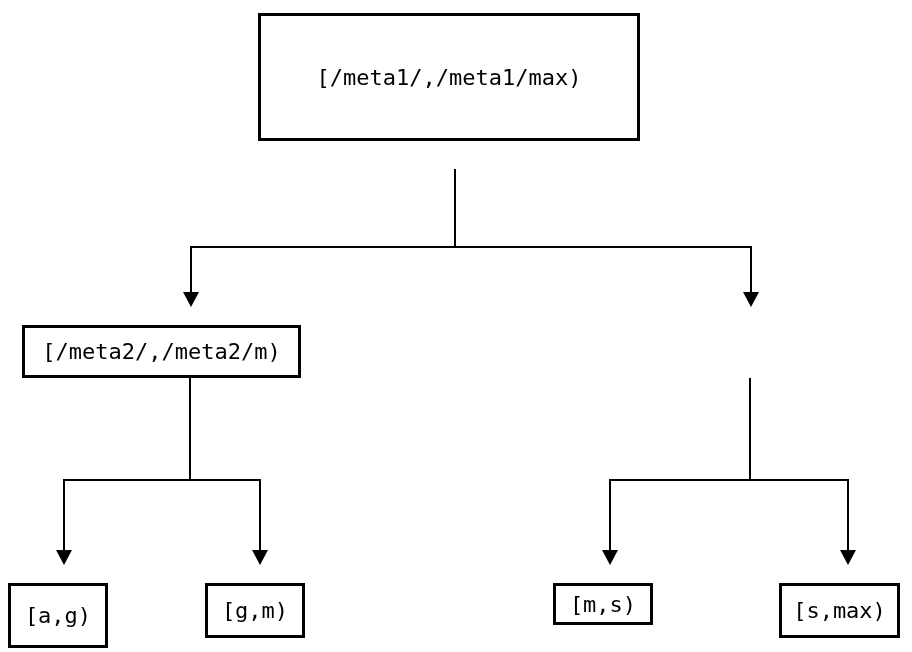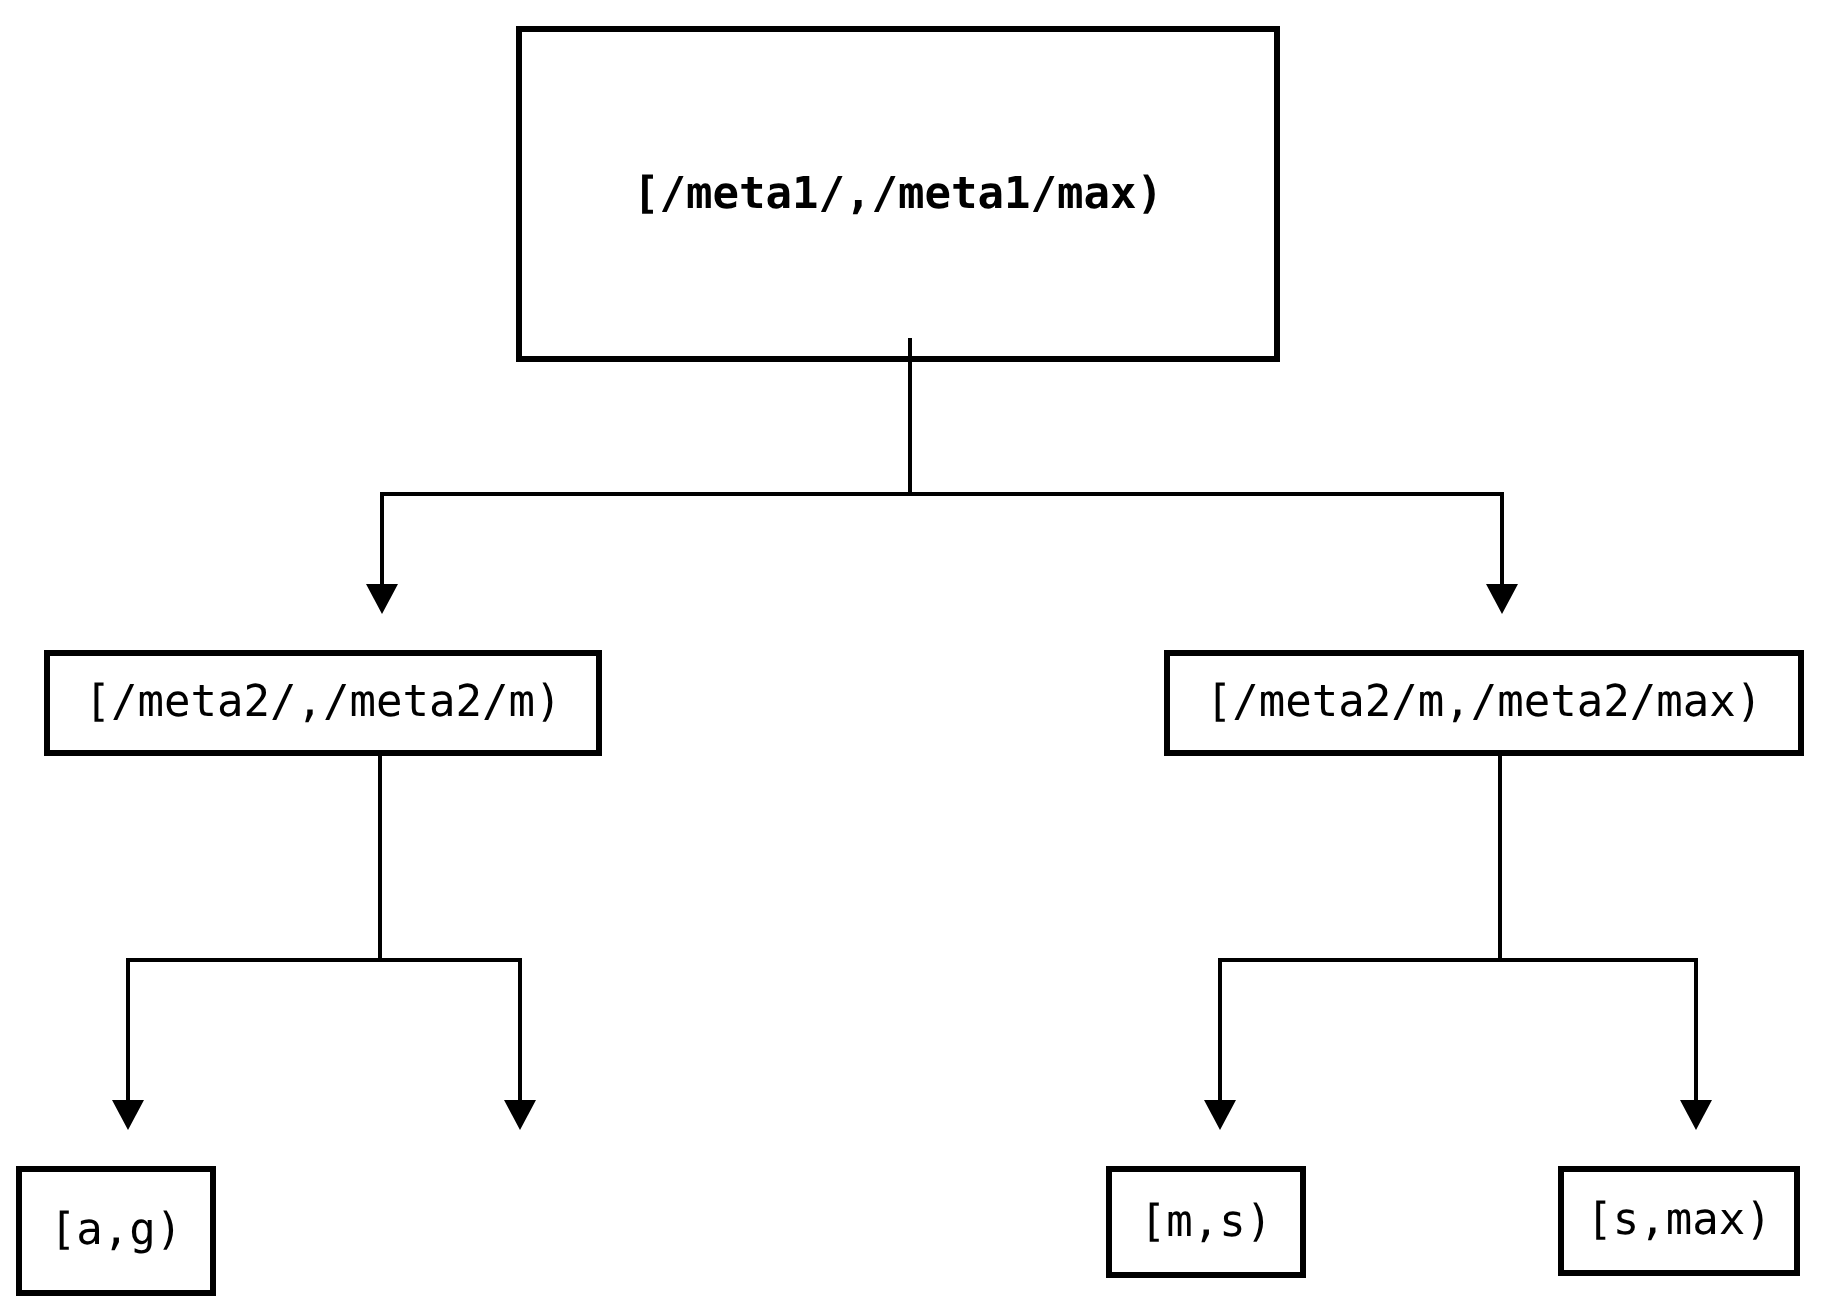--- a/index.html
+++ b/index.html
@@ -34,26 +34,26 @@
   }
   .arrow-down {
     position: absolute;
     width: 0;
     height: 0;
     border-left: 8px solid transparent;
     border-right: 8px solid transparent;
     border-top: 15px solid #000000;
   }
   
-  .n-root   { left: 258px; top: 13px;  width: 382px; height: 168px; font-weight: bold; }
+  .n-root   { left: 258px; top: 13px;  width: 382px; height: 128px; }
   .n-left   { left: 22px;  top: 325px; width: 279px; height: 53px; }
   .n-right  { left: 582px; top: 325px; width: 320px; height: 53px; }
   .n-leaf0  { left: 8px;   top: 583px; width: 100px; height: 65px; }
   .n-leaf1  { left: 205px; top: 583px; width: 100px; height: 55px; }
-  .n-leaf2  { left: 553px; top: 583px; width: 100px; height: 56px; }
+  .n-leaf2  { left: 553px; top: 583px; width: 100px; height: 42px; }
   .n-leaf3  { left: 779px; top: 583px; width: 121px; height: 55px; }
   
   .l-root-stem   { left: 454px; top: 169px; width: 2px;   height: 79px; }
   .l-top-h       { left: 190px; top: 246px; width: 562px; height: 2px; }
   .l-top-drop-l  { left: 190px; top: 246px; width: 2px;   height: 47px; }
   .l-top-drop-r  { left: 750px; top: 246px; width: 2px;   height: 47px; }
   .a-top-l       { left: 183px; top: 292px; }
   .a-top-r       { left: 743px; top: 292px; }
   
   .l-left-stem   { left: 189px; top: 378px; width: 2px;   height: 103px; }
@@ -70,22 +70,22 @@
   .a-right-a      { left: 602px; top: 550px; }
   .a-right-b      { left: 840px; top: 550px; }
 </style>
 </head>
 <body>
 
 <div class="canvas">
 
   <div class="node n-root">[/meta1/,/meta1/max)</div>
   <div class="node n-left">[/meta2/,/meta2/m)</div>
-  <div class="node n-right">[/meta2/m,/meta2/max)</div>
   <div class="node n-leaf0">[a,g)</div>
+  <div class="node n-leaf1">[g,m)</div>
   <div class="node n-leaf2">[m,s)</div>
   <div class="node n-leaf3">[s,max)</div>
 
   <div class="line l-root-stem"></div>
   <div class="line l-top-h"></div>
   <div class="line l-top-drop-l"></div>
   <div class="line l-top-drop-r"></div>
   <div class="arrow-down a-top-l"></div>
   <div class="arrow-down a-top-r"></div>
 

